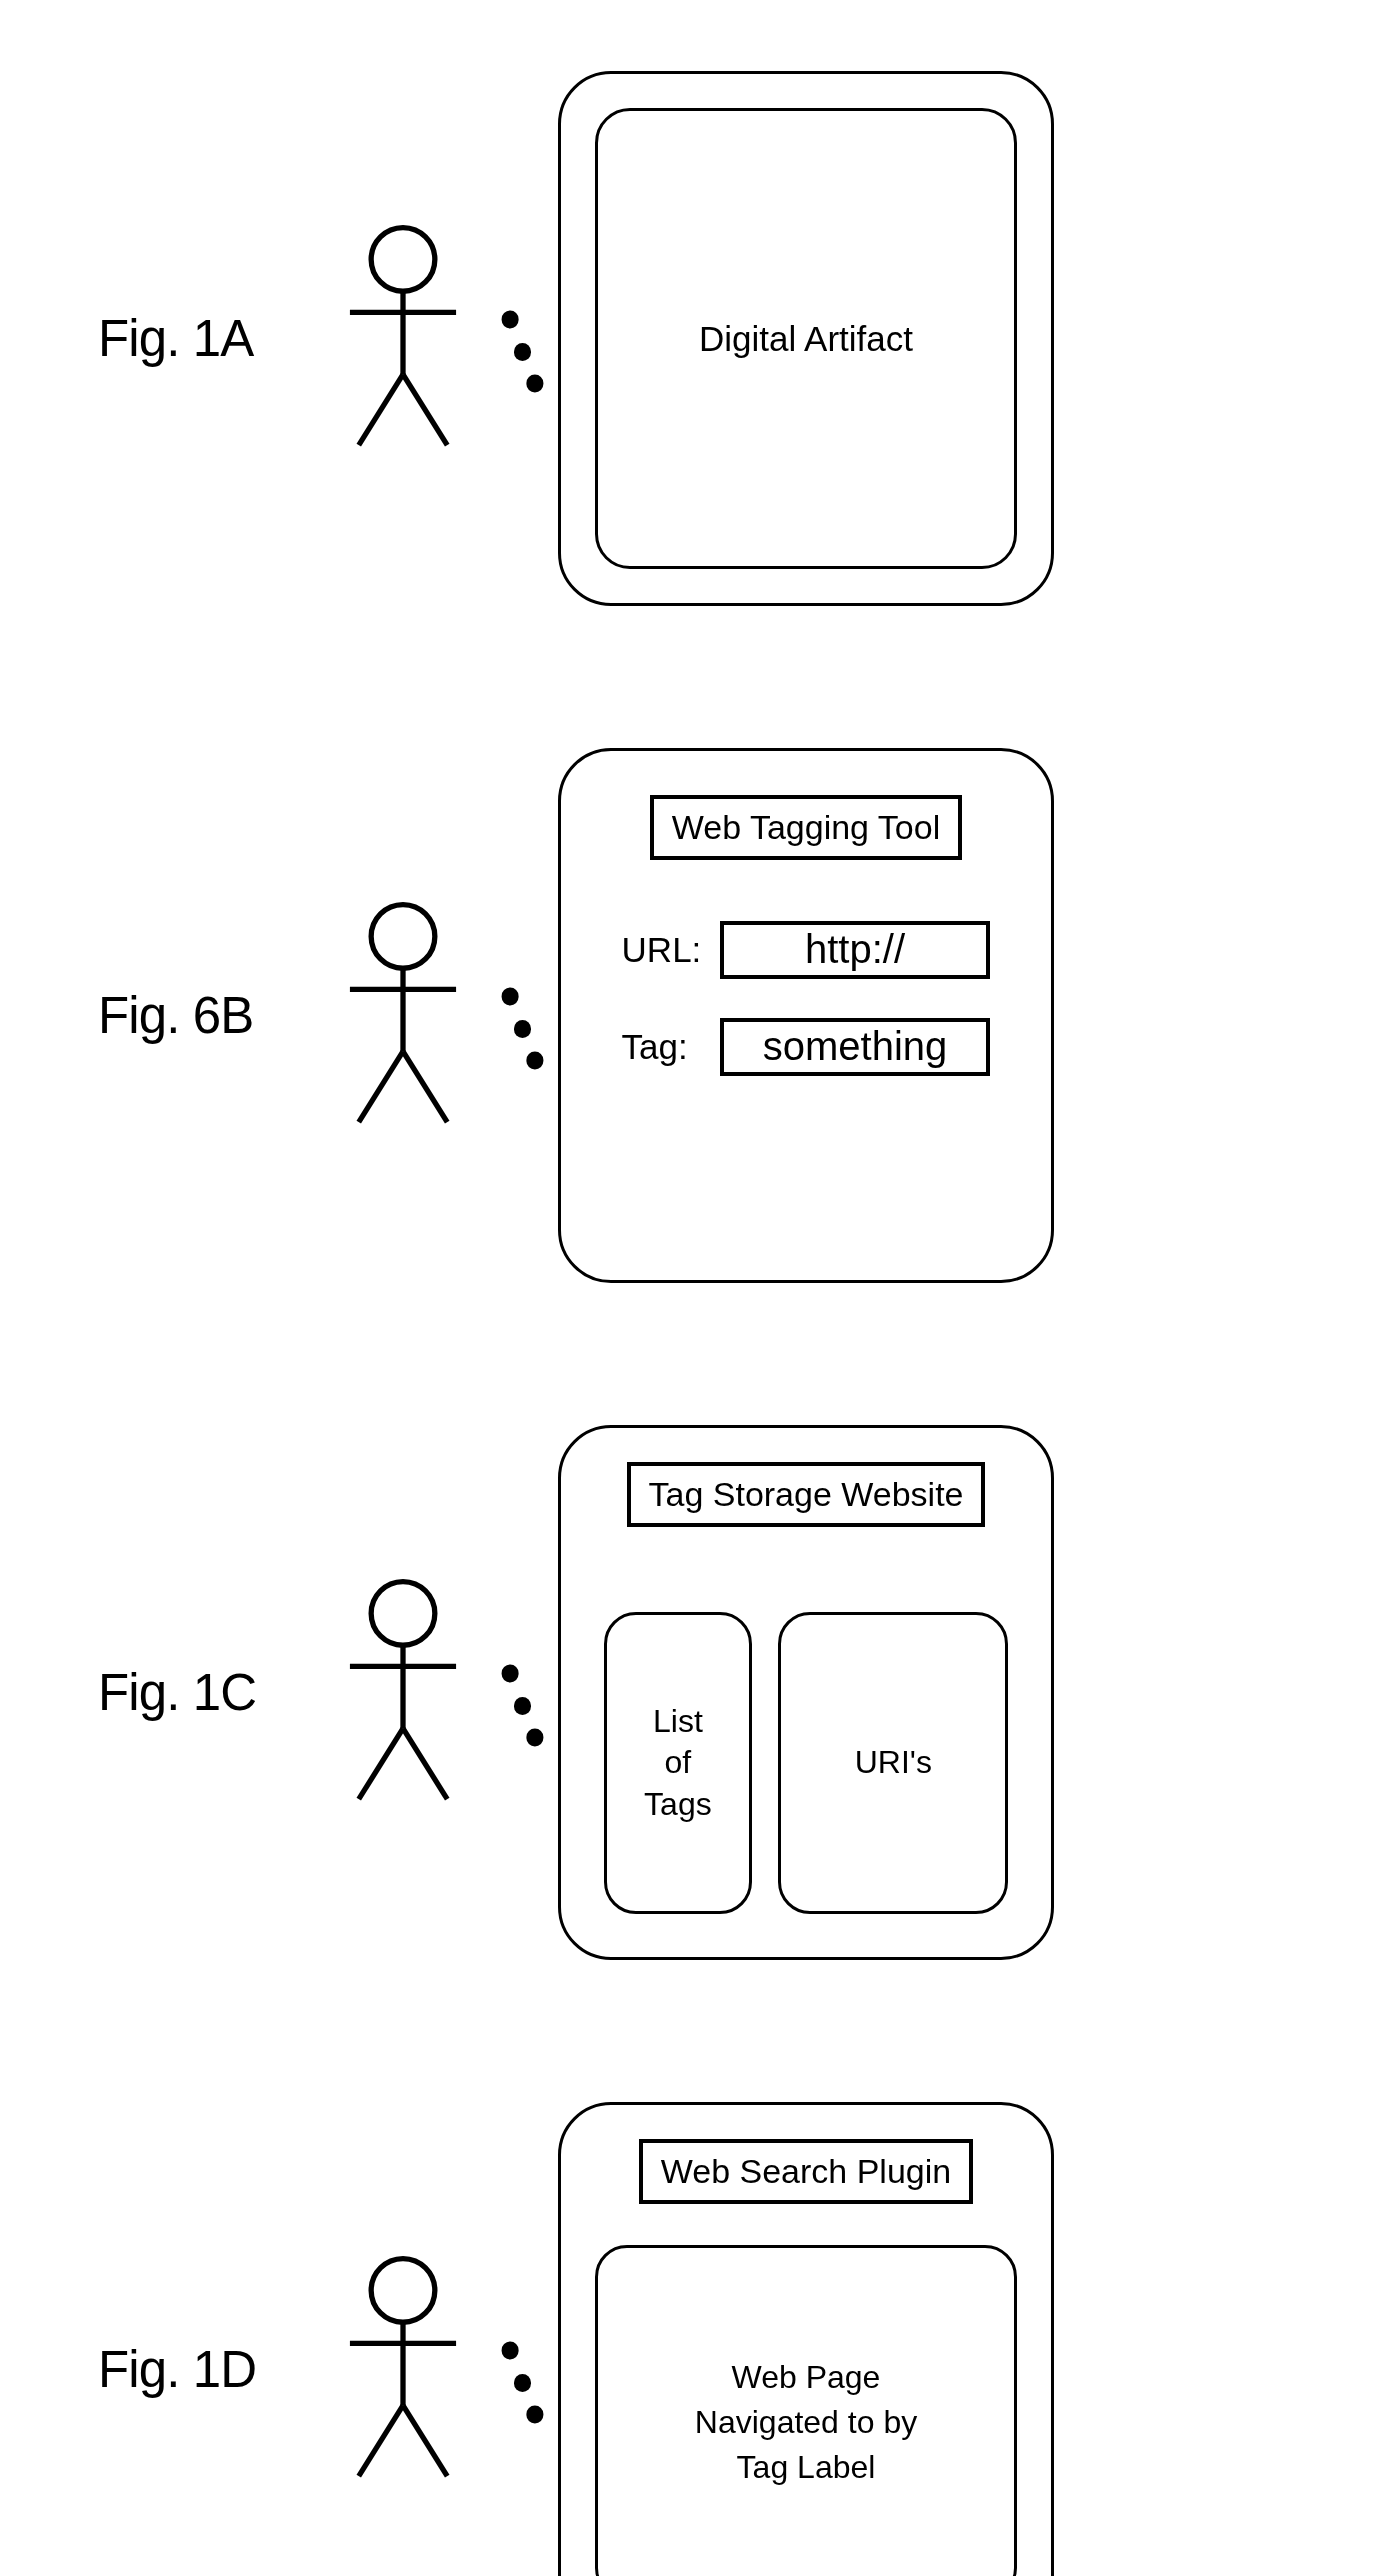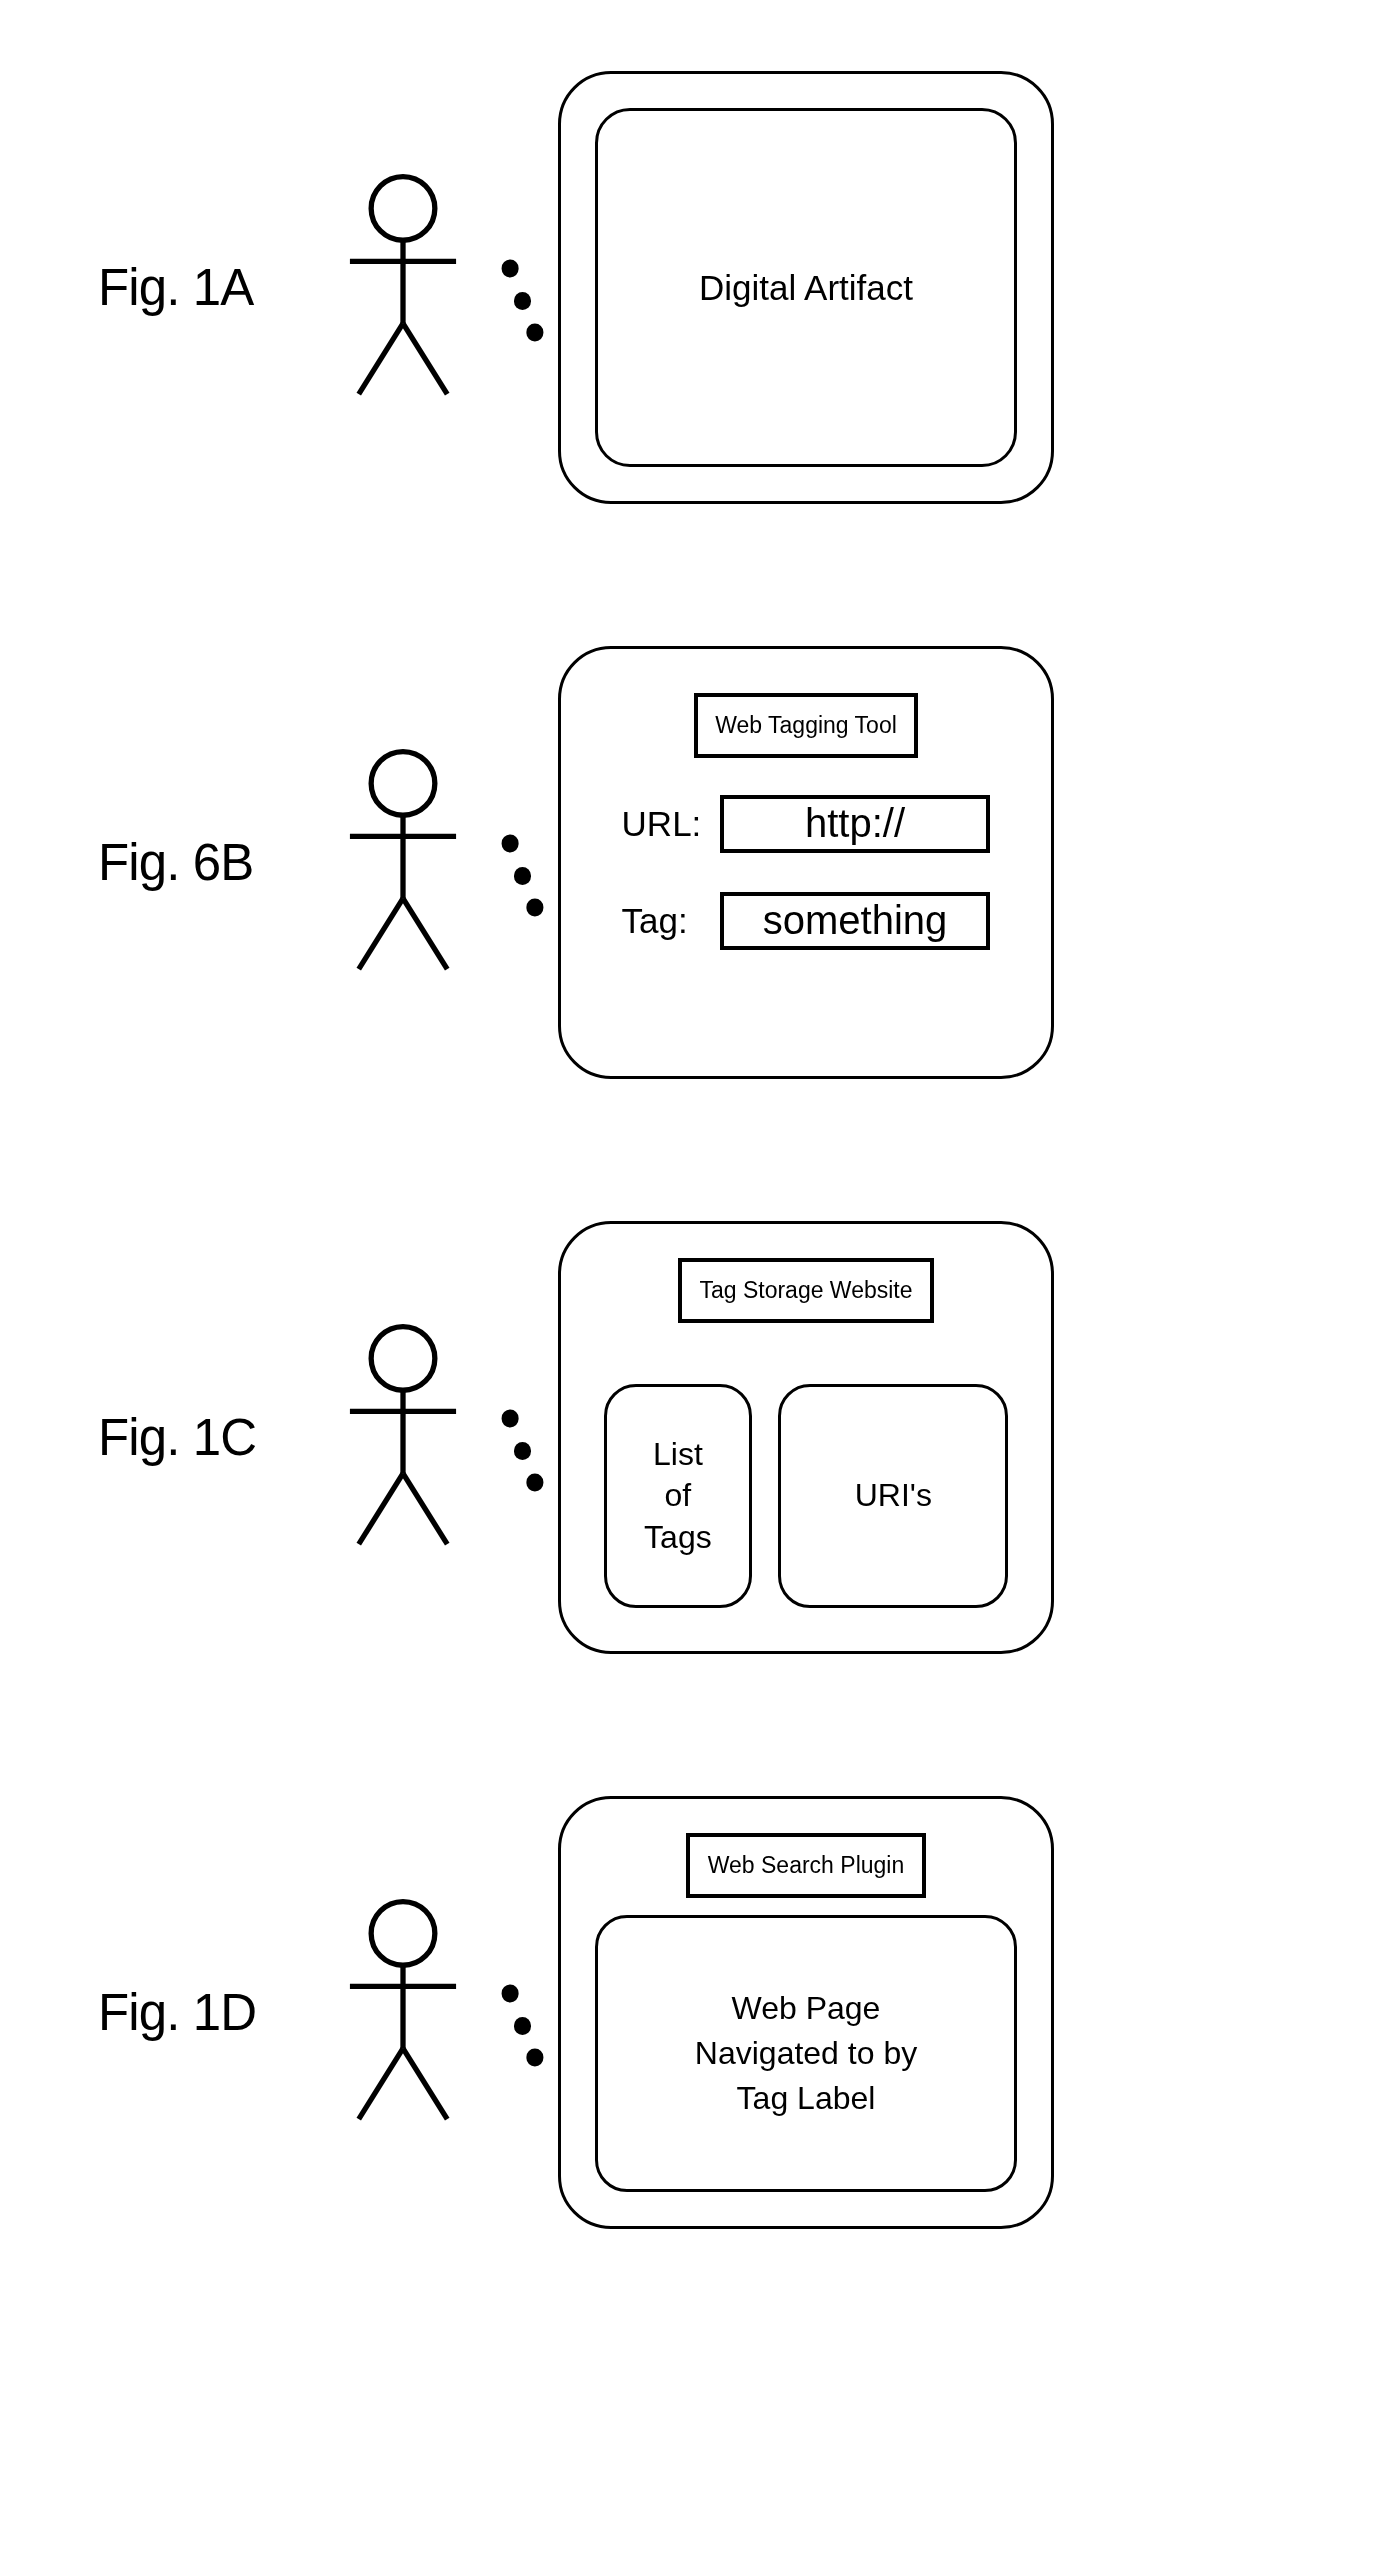--- a/index.html
+++ b/index.html
@@ -5,23 +5,23 @@
   html,body{margin:0;padding:0;background:#fff;font-family:"Helvetica Neue",Helvetica,Arial,sans-serif;color:#000;}
   .page{width:1394px;margin:0 auto;padding:71px 8px 106px 0;box-sizing:border-box;}
   .row{display:flex;align-items:center;margin-bottom:142px;}
   .row:last-child{margin-bottom:0;}
   .figlabel{width:319px;font-size:51px;letter-spacing:-0.9px;padding-left:98px;box-sizing:border-box;}
   .actor{width:168px;display:flex;justify-content:center;}
   .dots{width:71px;display:flex;flex-direction:column;align-items:center;gap:1.8px;padding-top:26.6px;}
   .dot{width:17.7px;height:17.7px;border-radius:50%;background:#000;}
   .d1{transform:translate(-12.4px,-12.4px);}
   .d3{transform:translate(12.4px,12.4px);}
-  .screen{border:3.5px solid #000;border-radius:53px;width:496px;height:433px;box-sizing:border-box;padding:34px;display:flex;flex-direction:column;}
+  .screen{border:3.5px solid #000;border-radius:53px;width:496px;height:535px;box-sizing:border-box;padding:34px;display:flex;flex-direction:column;}
   .inner{border:3.5px solid #000;border-radius:35px;flex:1;display:flex;align-items:center;justify-content:center;font-size:35px;}
-  .title-box{border:4.4px solid #000;height:57px;display:flex;align-items:center;justify-content:center;font-size:23px;margin:0 auto 17px auto;padding:0 17.7px;}
+  .title-box{border:4.4px solid #000;height:57px;display:flex;align-items:center;justify-content:center;font-size:34px;margin:0 auto 41px auto;padding:0 17.7px;}
   .form-row{display:flex;align-items:center;font-size:35px;margin:19.5px 26.6px;}
   .form-label{width:98px;}
   .form-field{border:4.4px solid #000;height:50px;flex:1;display:flex;align-items:center;justify-content:center;font-size:40px;}
   .cols{display:flex;gap:26.6px;flex:1;padding:0 8.9px 8.9px 8.9px;}
   .colbox{border:3.5px solid #000;border-radius:32px;display:flex;align-items:center;justify-content:center;text-align:center;font-size:32px;line-height:1.3;margin-top:44px;}
   .colbox.narrow{width:142px;}
   .colbox.wide{flex:1;}
   .panel{border:3.5px solid #000;border-radius:32px;flex:1;display:flex;align-items:center;justify-content:center;text-align:center;font-size:32px;line-height:1.4;padding:17.7px 26.6px;}
   svg{display:block;}
 </style>

